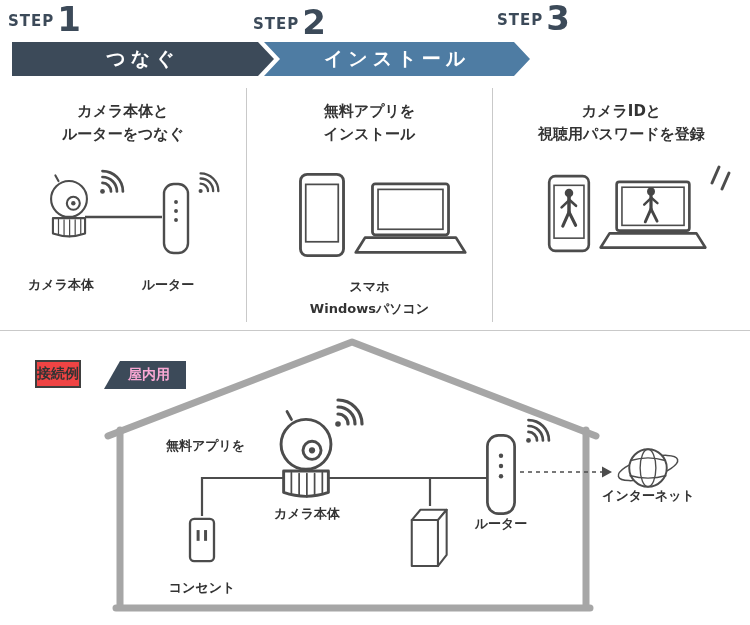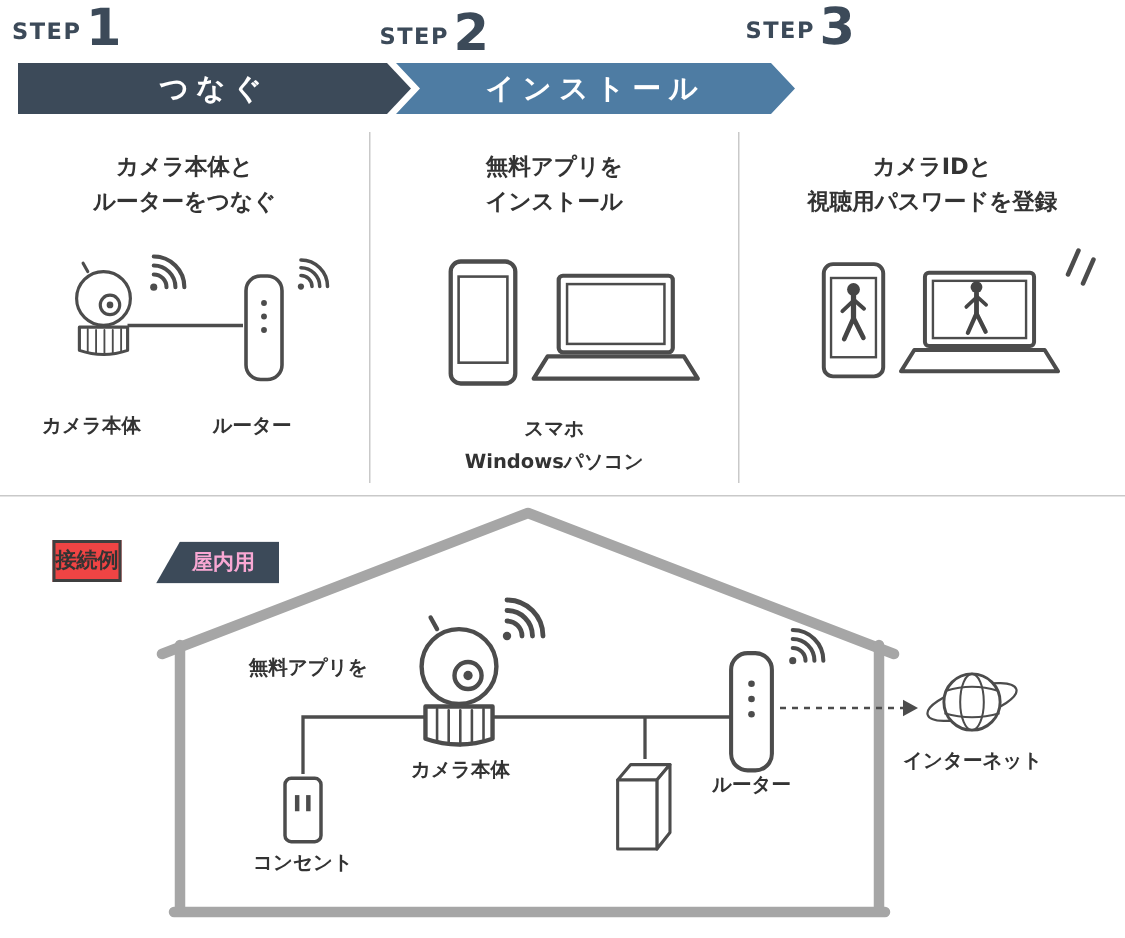--- a/index.html
+++ b/index.html
@@ -177,16 +177,16 @@
     <use href="#sym-outlet" x="187" y="184" width="30" height="48"></use>
     <use href="#sym-nas" x="407" y="172" width="46" height="67"></use>
     <use href="#sym-router" x="484" y="100" width="34" height="85"></use>
     <use href="#sym-wifi" x="520" y="76" width="34" height="36"></use>
     <use href="#sym-globe" x="615" y="108" width="66" height="56"></use>
   </svg>
 
   <div class="blabel" style="left:148px;top:438px;width:115px">無料アプリを</div>
   <div class="blabel" style="left:252px;top:506px;width:110px">カメラ本体</div>
   <div class="blabel" style="left:456px;top:516px;width:90px">ルーター</div>
-  <div class="blabel" style="left:152px;top:568px;width:100px">コンセント</div>
-  <div class="blabel" style="left:596px;top:500px;width:105px">インターネット</div>
+  <div class="blabel" style="left:152px;top:580px;width:100px">コンセント</div>
+  <div class="blabel" style="left:596px;top:488px;width:105px">インターネット</div>
 
 </div>
 
 </body></html>

